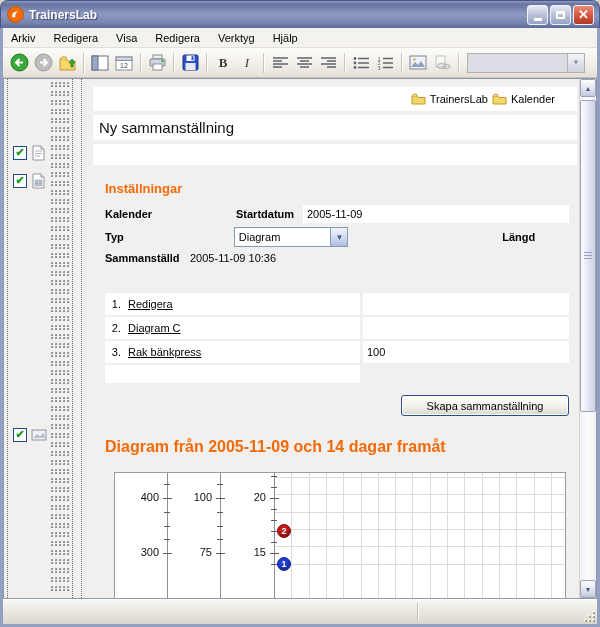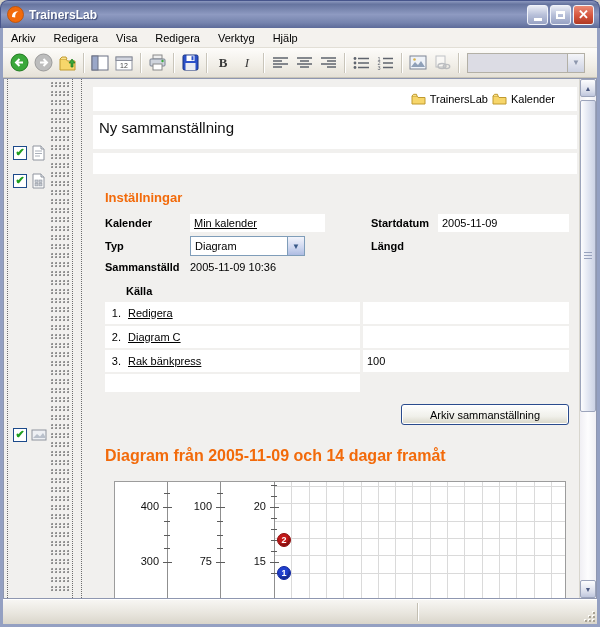--- a/index.html
+++ b/index.html
@@ -54,21 +54,21 @@
     background-size:100% 9px, 4px 3px; }
   .side-row { position:absolute; left:9px; display:flex; align-items:center; gap:4px; }
   .checkbox { width:14px; height:14px; background:#fff; border:1px solid #1c4a8a; display:flex; align-items:center; justify-content:center; }
   .checkbox .check { color:#1f9e1f; font-size:11px; font-weight:bold; line-height:1; margin-top:-1px; }
 
   
   .page { flex:1; position:relative; background:#f1f0ee; overflow:hidden; }
   .band { background:#fff; margin:0 2px 0 11px; }
   .breadcrumb { height:24px; margin-top:8px; display:flex; align-items:center; justify-content:flex-end; gap:4px; padding-right:22px; }
   .crumb { display:flex; align-items:center; gap:4px; }
-  .page-title { height:34px; margin-top:4px; font-size:15px; color:#111; padding:4px 6px; }
+  .page-title { height:25px; margin-top:4px; font-size:15px; color:#111; padding:4px 6px; }
   .empty-band { height:21px; margin-top:4px; }
 
   .section-h { color:#f26a0a; font-weight:bold; font-size:13px; margin:16px 0 8px 23px; }
   .f-row { display:flex; align-items:center; height:20px; margin:0 10px 2px 23px; }
   .f-label { width:85px; font-weight:bold; }
   .f-field { background:#fff; height:18px; display:flex; align-items:center; padding-left:4px; }
   .w135 { width:135px; }
   .f-label2 { width:67px; font-weight:bold; }
   .flex1 { flex:1; }
   a.plink { color:#000; text-decoration:underline; cursor:pointer; }
@@ -354,46 +354,42 @@
           </span>
         </div>
 
         <div class="band page-title">Ny sammanställning</div>
         <div class="band empty-band"></div>
 
         <div class="section-h">Inställningar</div>
 
         <div class="f-row">
           <span class="f-label">Kalender</span>
-          <span class="f-field w135">
-              <a class="plink">Min kalender</a>
-            </span>
           <span style="width:46px;"></span>
           <span class="f-label2">Startdatum</span>
           <span class="f-field flex1">2005-11-09</span>
         </div>
 
-        <div class="f-row" style="height:22px;">
+        <div class="f-row" style="height:22px;gap:44px;">
           <span class="f-label">Typ</span>
           <span class="selectbox">
             <span class="sval">Diagram</span>
             <span class="sarrow">▼</span>
           </span>
           <span style="width:66px;"></span>
           <span class="f-label2">Längd</span>
         </div>
 
         <div class="plain-row">
           <span class="f-label">Sammanställd</span>
           <span>2005-11-09 10:36</span>
         </div>
 
 
         <div class="src-head">
-          <span class="c1">Källa</span>
         </div>
 
         <div class="src-row">
           <span class="cell-l">
             <span class="nr">1.</span>
             <a class="plink src">Redigera</a>
           </span>
           <span class="cell-r"></span>
         </div>
         <div class="src-row">
@@ -409,21 +405,21 @@
             <a class="plink src">Rak bänkpress</a>
           </span>
           <span class="cell-r">100</span>
         </div>
         <div class="src-row empty">
           <span class="cell-l"></span>
           <span class="cell-r"></span>
         </div>
 
         <div class="btn-row">
-          <button class="xp-button">Arkiv sammanställning</button>
+          <button class="xp-button">Skapa sammanställning</button>
         </div>
 
         <div class="diagram-h">Diagram från 2005-11-09 och 14 dagar framåt</div>
 
         <div class="chart-box">
           <div id="plot"></div>
         <div class="vgrid" style="left: 176.3px;"></div>
             <div class="vgrid" style="left: 193.6px;"></div>
             <div class="vgrid" style="left: 210.9px;"></div>
             <div class="vgrid" style="left: 228.2px;"></div>

